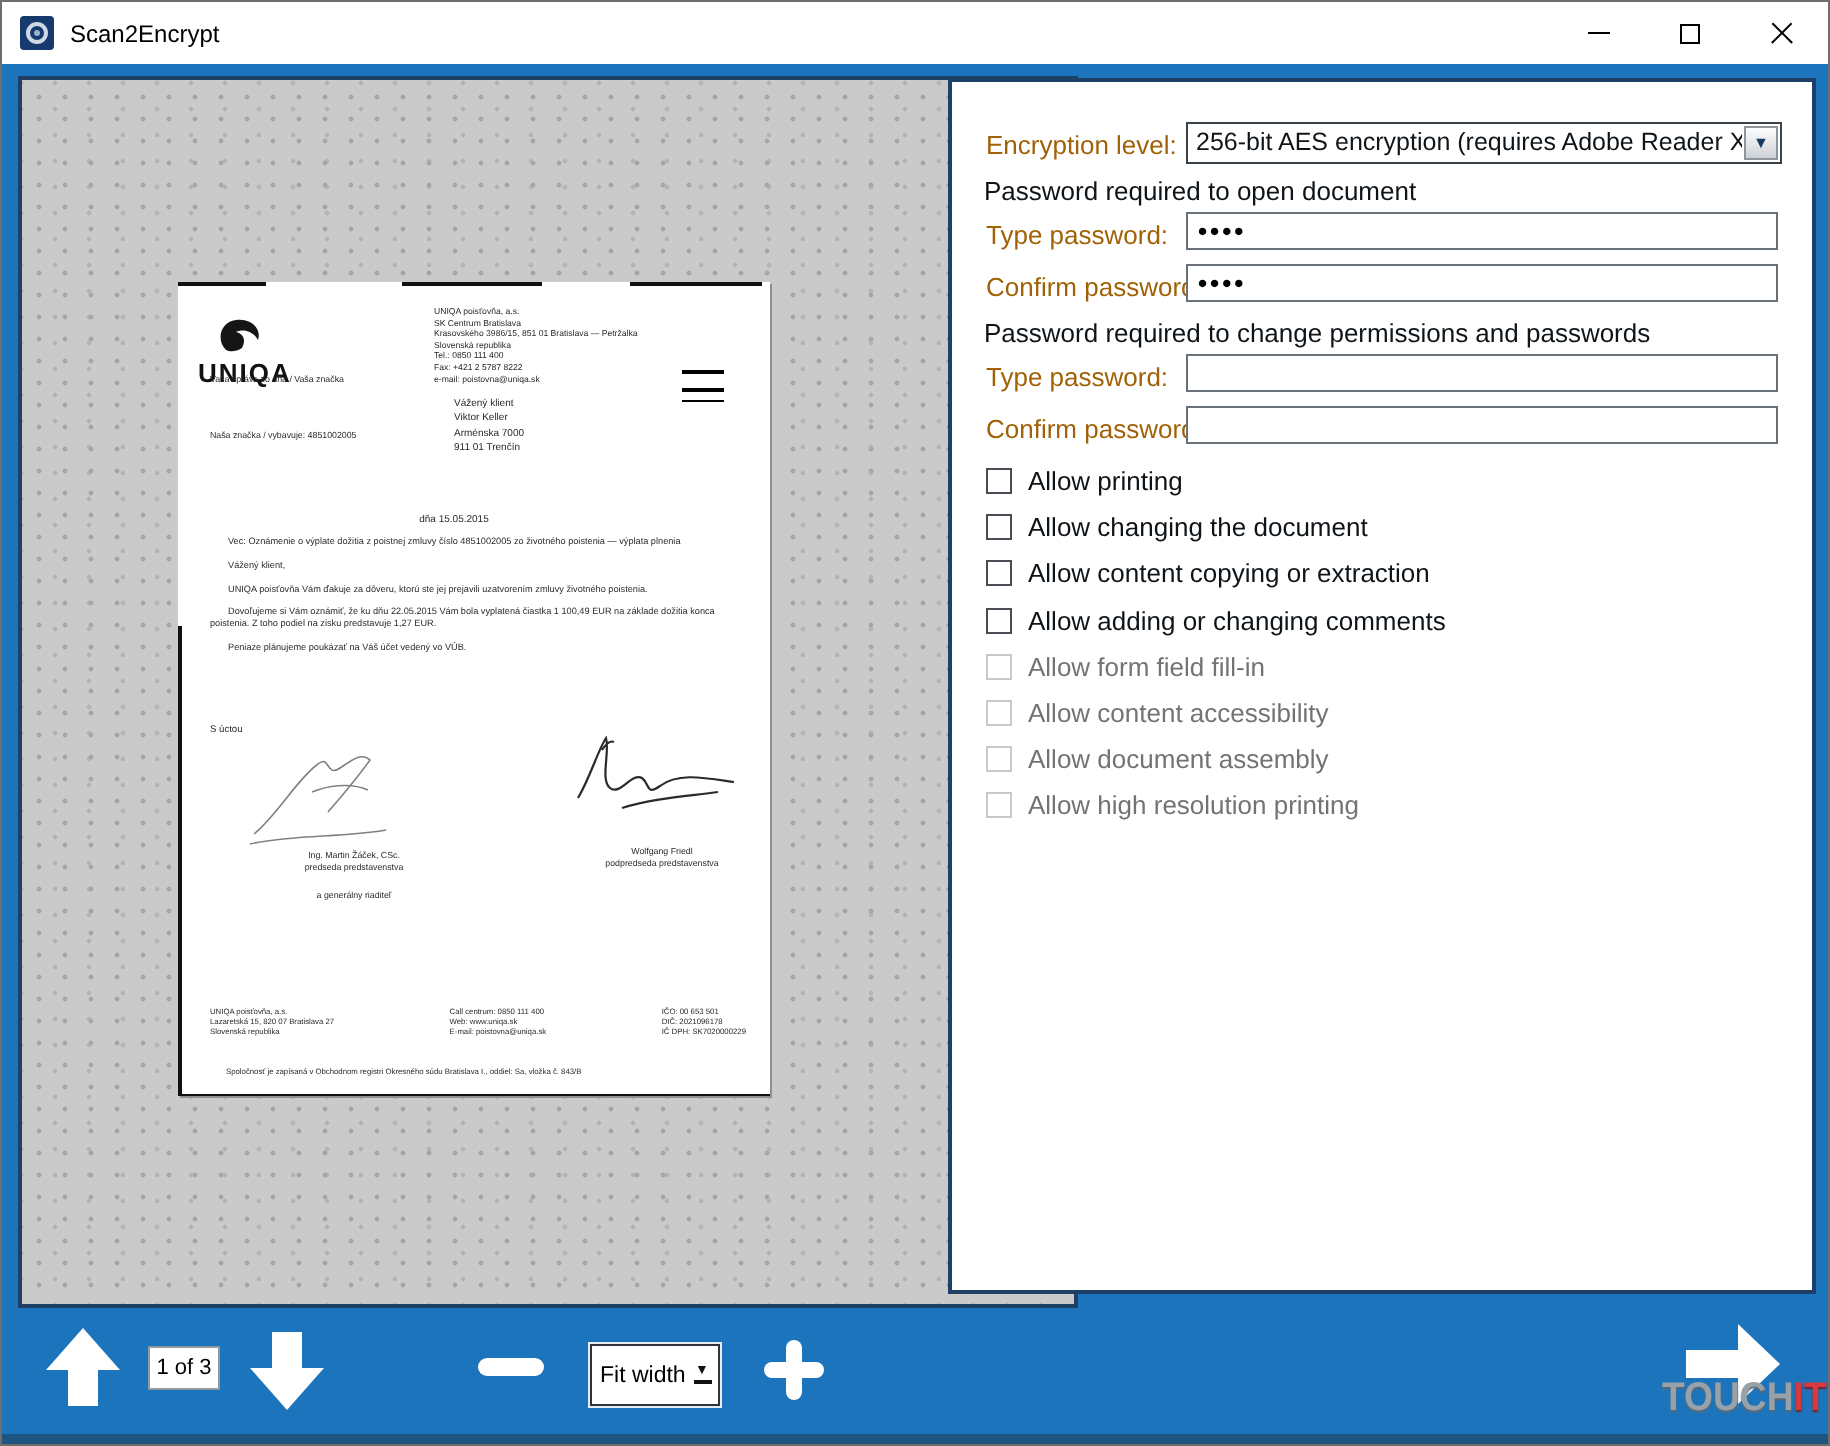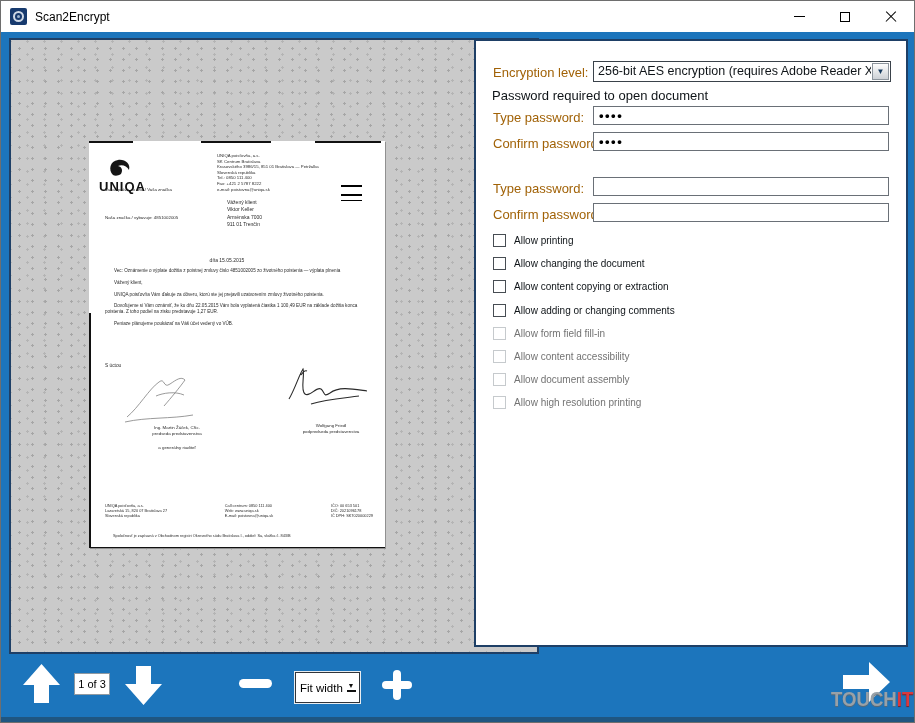--- a/index.html
+++ b/index.html
@@ -63,21 +63,21 @@
   .s-section{position:absolute;font-size:13px;color:#0f1418;white-space:nowrap;}
   .combo{position:absolute;left:117px;top:20px;width:298px;height:21px;border:1px solid #3a424a;background:#fff;}
   .combo-text{position:absolute;left:4px;top:0;right:19px;font-size:12.5px;line-height:19px;white-space:nowrap;overflow:hidden;}
   .combo-btn{position:absolute;right:1px;top:1px;bottom:1px;width:17px;background:linear-gradient(#fdfdfd,#cdd1d6);border:1px solid #8d959d;display:flex;align-items:center;justify-content:center;}
   .combo-btn .tri{font-size:8px;color:#173a5e;line-height:1;}
   .pw-input{position:absolute;left:117px;width:296px;height:19px;border:1px solid #6a7077;background:#fff;}
   .pw-dots{position:absolute;left:5px;top:1px;font-size:13px;font-weight:bold;letter-spacing:1.5px;color:#000;line-height:16px;}
   .cb-list{position:absolute;left:17px;top:188px;}
   .cb-row{display:flex;align-items:center;height:23.2px;}
   .cb-box{width:13px;height:13px;border:1px solid #474d53;background:#fff;margin-right:8px;flex:0 0 auto;}
-  .cb-label{font-size:10px;color:#0f1418;}
+  .cb-label{font-size:13px;color:#0f1418;}
   .cb-row.disabled .cb-box{border-color:#c6cacd;}
   .cb-row.disabled .cb-label{color:#737373;}
   
   .tb-item{position:absolute;}
   .page-box{left:73px;top:672px;width:36px;height:22px;background:#fff;border:1px solid #8f99a1;display:flex;align-items:center;justify-content:center;font-size:11px;color:#000;}
   .minus-btn{left:238px;top:678px;width:33px;height:9px;background:#fff;border-radius:4.5px;}
   .fitw{left:294px;top:671px;width:65px;height:31px;background:#fff;border:1px solid #30343a;outline:1px solid #e8edf1;display:flex;align-items:center;}
   .fitw-text{font-size:11.5px;padding-left:4px;color:#000;flex:1;}
   .fitw-arrow{width:16px;height:100%;display:flex;flex-direction:column;align-items:center;justify-content:center;border-left:0;}
   .fitw-arrow .tri{font-size:7px;color:#111;line-height:6px;}
@@ -230,20 +230,21 @@
     <div class="s-label" style="left:17px;top:69px;">Type password:</div>
     <div class="pw-input" style="top:65px;">
       <div class="pw-dots">••••</div>
     </div>
 
     <div class="s-label" style="left:17px;top:95px;">Confirm password:</div>
     <div class="pw-input" style="top:91px;">
       <div class="pw-dots">••••</div>
     </div>
 
+    <div class="s-section" style="left:16px;top:118px;">Password required to change permissions and passwords</div>
 
     <div class="s-label" style="left:17px;top:140px;">Type password:</div>
     <div class="pw-input" style="top:136px;">
       <div class="pw-dots"></div>
     </div>
 
     <div class="s-label" style="left:17px;top:166px;">Confirm password:</div>
     <div class="pw-input" style="top:162px;">
       <div class="pw-dots"></div>
     </div>

